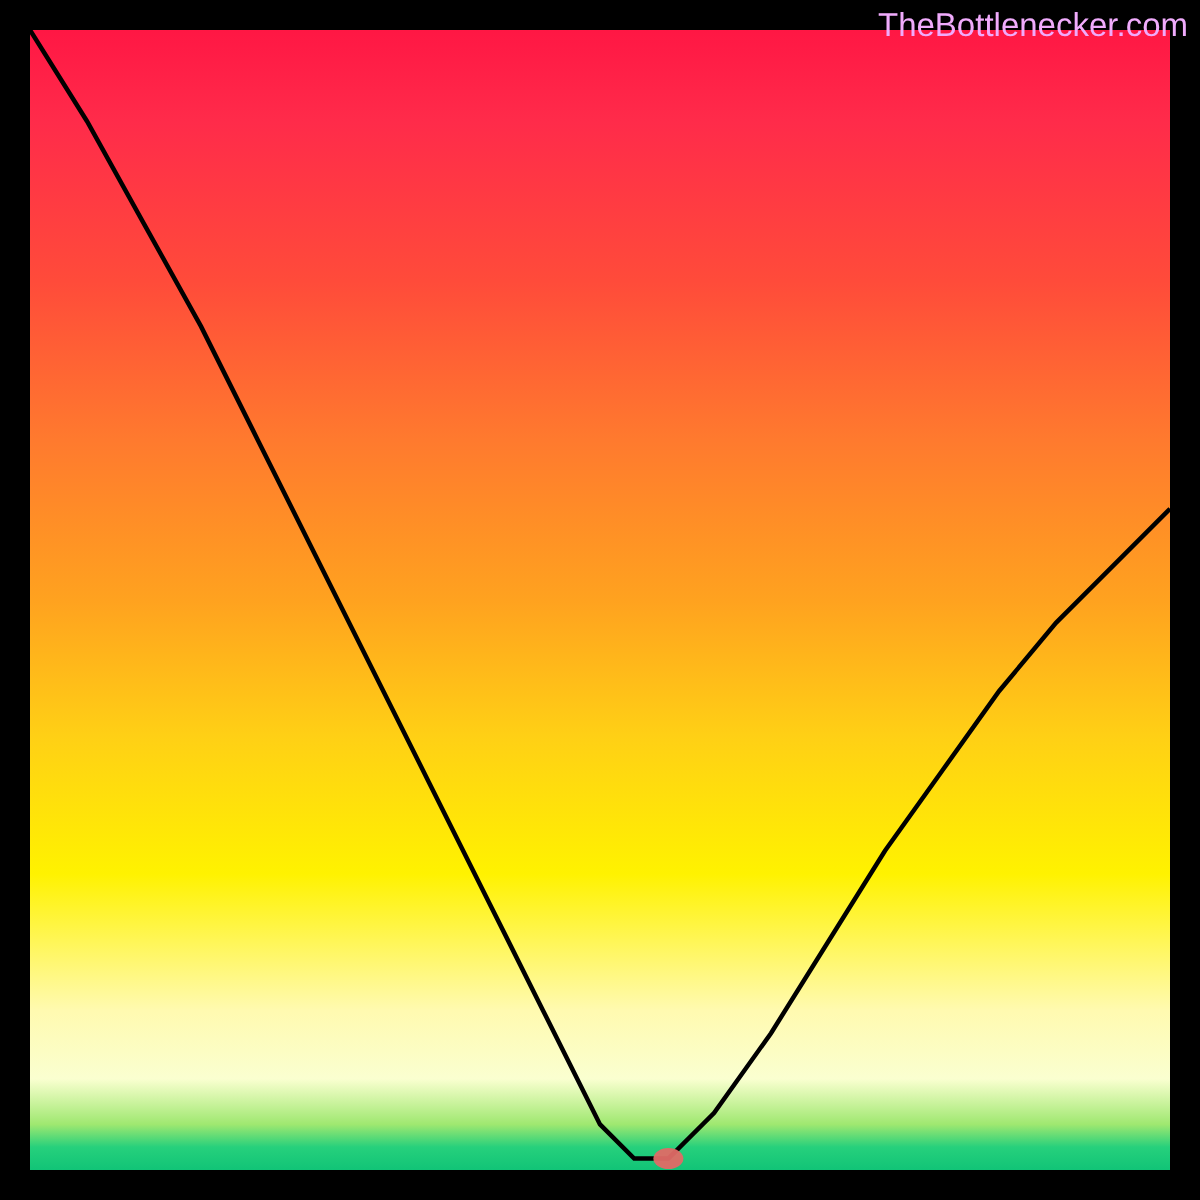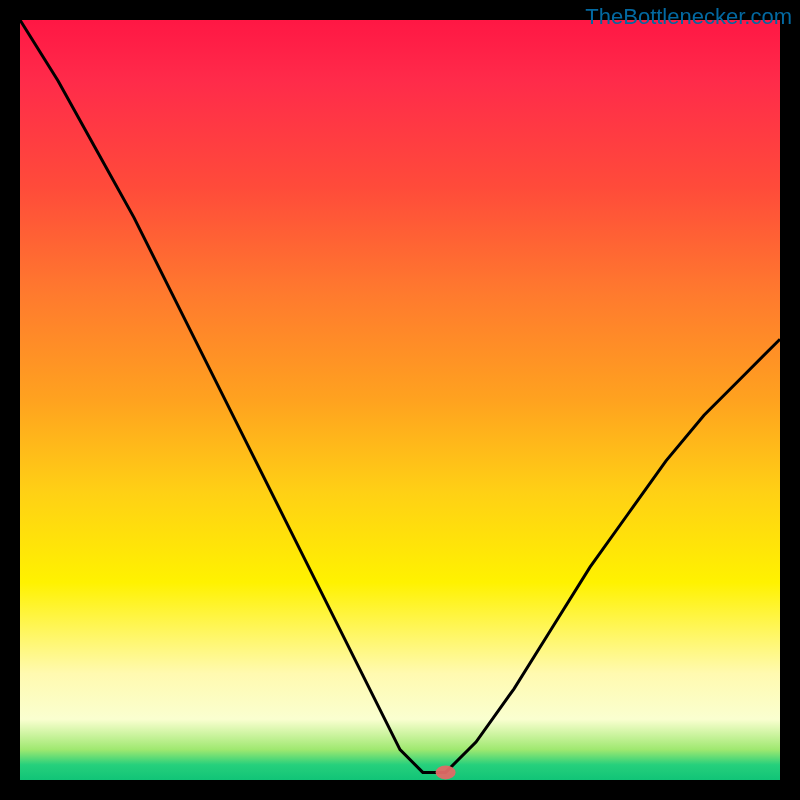--- a/index.html
+++ b/index.html
@@ -11,21 +11,21 @@
   .chart-container {
     position: relative;
     width: 800px;
     height: 800px;
     background: #000;
   }
   .attribution {
     position: absolute;
     top: 4px;
     right: 8px;
-    color: #0369a1;
+    color: #f0abfc;
     font-size: 22px;
     font-family: Arial, sans-serif;
     z-index: 10;
   }
   .plot-area {
     position: absolute;
     left: 20px;
     top: 20px;
     width: 760px;
     height: 760px;

